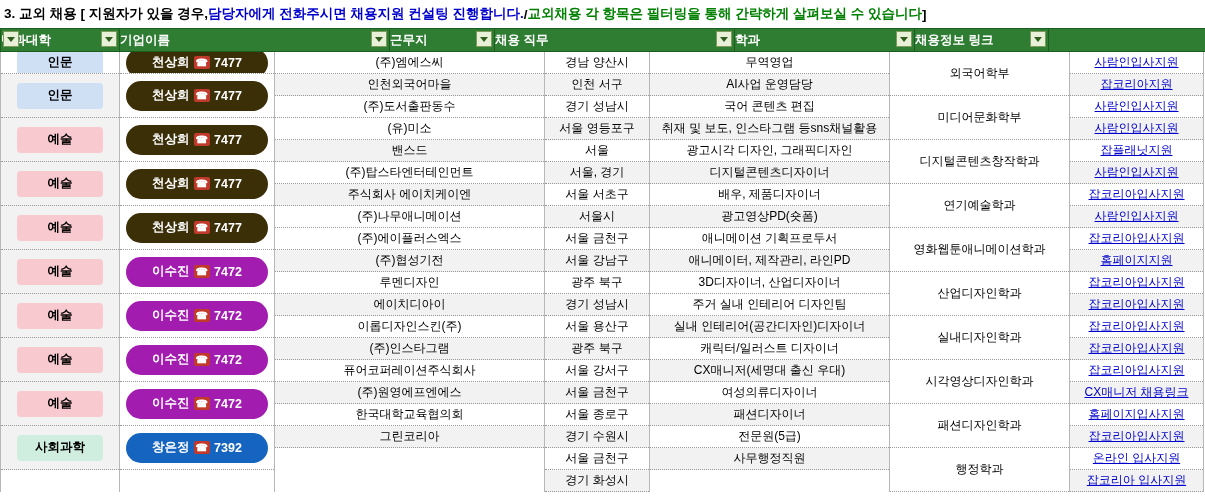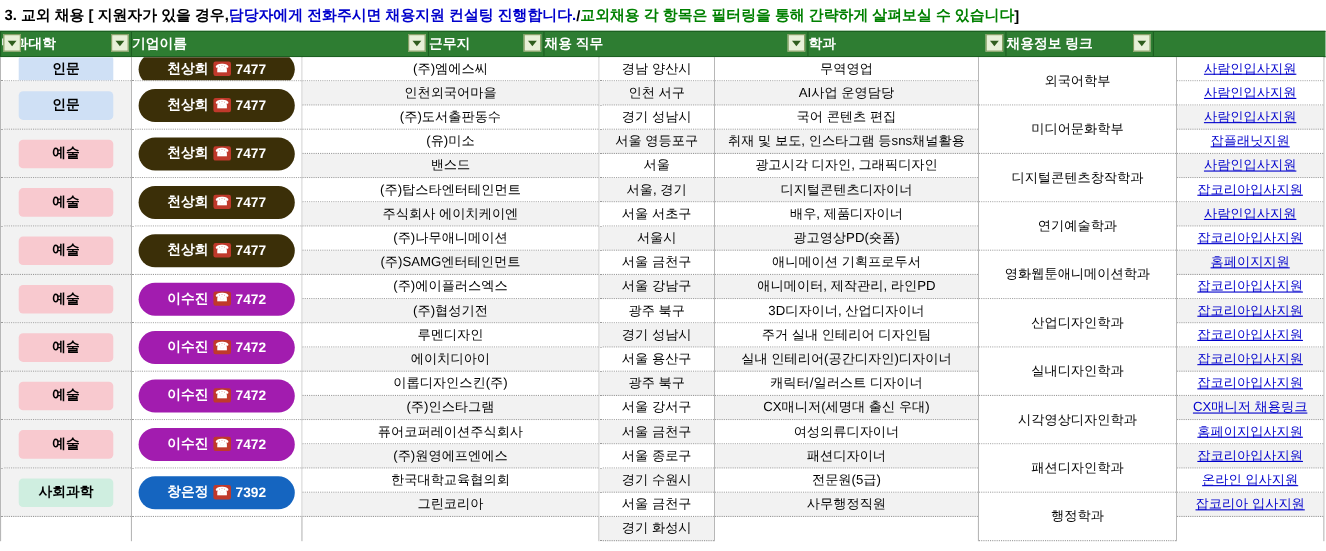--- a/index.html
+++ b/index.html
@@ -304,21 +304,20 @@
       </div>
     <div class="col c-comp" id="col-comp">
         <div class="cell white" style="height: 22px;">(주)엠에스씨</div>
         <div class="cell shade" style="height: 22px;">인천외국어마을</div>
         <div class="cell white" style="height: 22px;">(주)도서출판동수</div>
         <div class="cell white" style="height: 22px;">(유)미소</div>
         <div class="cell shade" style="height: 22px;">밴스드</div>
         <div class="cell white" style="height: 22px;">(주)탑스타엔터테인먼트</div>
         <div class="cell shade" style="height: 22px;">주식회사 에이치케이엔</div>
         <div class="cell white" style="height: 22px;">(주)나무애니메이션</div>
-        <div class="cell shade" style="height: 22px;">(주)SAMG엔터테인먼트</div>
         <div class="cell white" style="height: 22px;">(주)에이플러스엑스</div>
         <div class="cell shade" style="height: 22px;">(주)협성기전</div>
         <div class="cell white" style="height: 22px;">루멘디자인</div>
         <div class="cell shade" style="height: 22px;">에이치디아이</div>
         <div class="cell white" style="height: 22px;">이롭디자인스킨(주)</div>
         <div class="cell shade" style="height: 22px;">(주)인스타그램</div>
         <div class="cell white" style="height: 22px;">퓨어코퍼레이션주식회사</div>
         <div class="cell shade" style="height: 22px;">(주)원영에프엔에스</div>
         <div class="cell white" style="height: 22px;">한국대학교육협의회</div>
         <div class="cell shade" style="height: 22px;">그린코리아</div>
@@ -375,20 +374,23 @@
         <div class="cell white" style="height: 44px;">산업디자인학과</div>
         <div class="cell white" style="height: 44px;">실내디자인학과</div>
         <div class="cell white" style="height: 44px;">시각영상디자인학과</div>
         <div class="cell white" style="height: 44px;">패션디자인학과</div>
         <div class="cell white" style="height: 44px;">행정학과</div>
       </div>
     <div class="col c-link" id="col-link">
         <div class="cell white" style="height: 22px;">
           <span class="lnk">사람인입사지원</span>
         </div>
+        <div class="cell shade" style="height: 22px;">
+          <span class="lnk">잡코리아지원</span>
+        </div>
         <div class="cell white" style="height: 22px;">
           <span class="lnk">사람인입사지원</span>
         </div>
         <div class="cell shade" style="height: 22px;">
           <span class="lnk">사람인입사지원</span>
         </div>
         <div class="cell white" style="height: 22px;">
           <span class="lnk">잡플래닛지원</span>
         </div>
         <div class="cell shade" style="height: 22px;">

